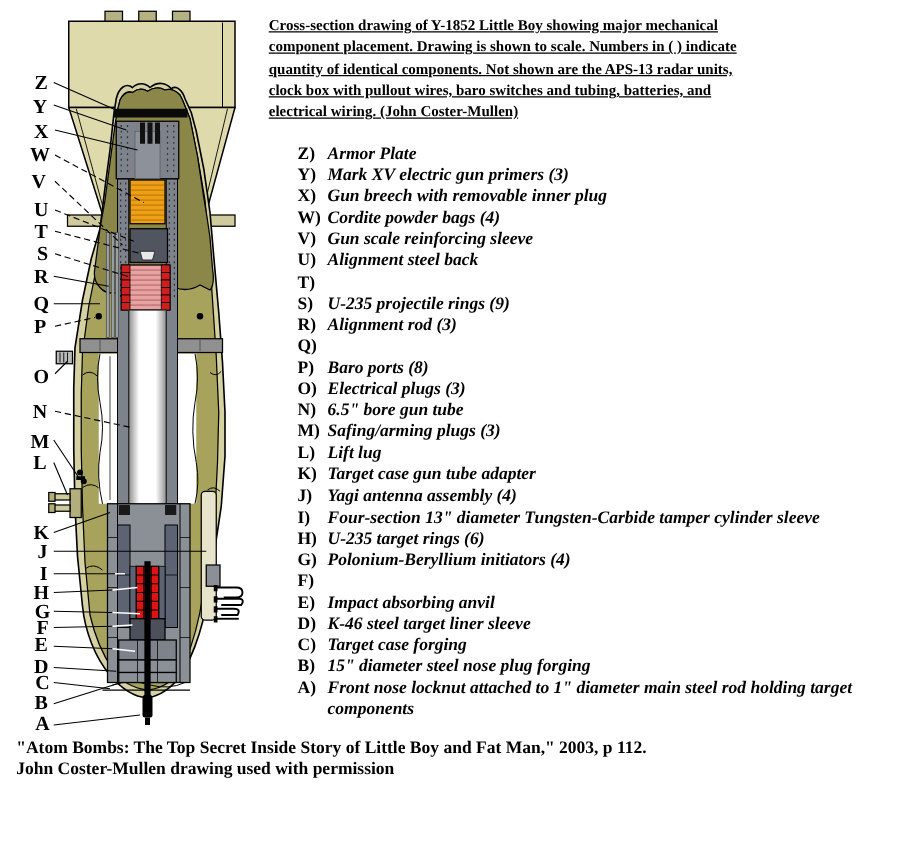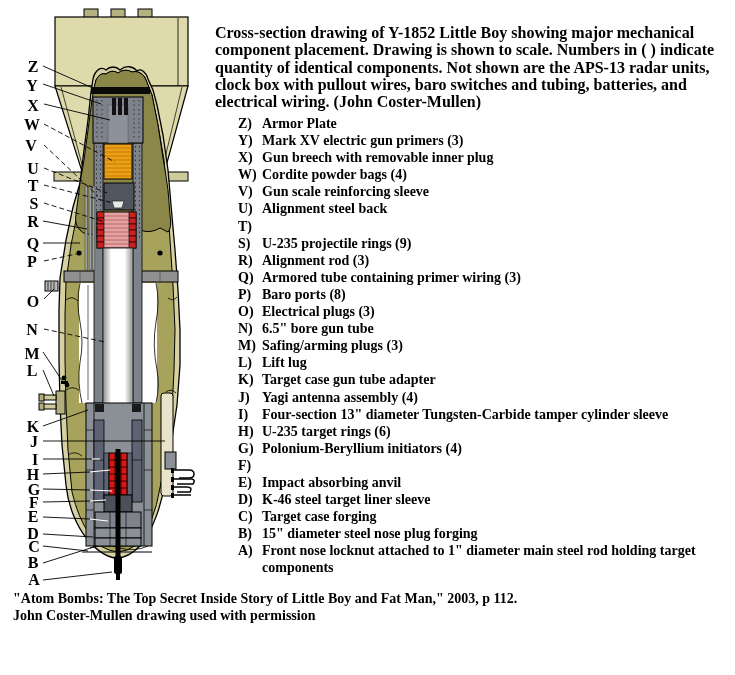--- a/index.html
+++ b/index.html
@@ -1,25 +1,25 @@
 <!DOCTYPE html>
 <html><head>
 <meta charset="utf-8">
 <style>
   html,body{margin:0;padding:0;background:#ffffff;}
   #stage{position:relative;width:735px;height:675px;background:#fff;overflow:hidden;
          font-family:"Liberation Serif","DejaVu Serif",serif;color:#000;}
   #diagram-svg{position:absolute;left:0;top:0;}
-  .caption{position:absolute;left:215px;top:24px;width:520px;
-           font-size:16px;line-height:17.3px;font-weight:bold;white-space:pre-line;}
+  .caption{position:absolute;left:215px;top:12px;width:520px;
+           font-size:12px;line-height:17.3px;font-weight:bold;white-space:pre-line;text-decoration:underline;}
   .complist{position:absolute;left:238px;top:115px;width:497px;}
   .complist .row{display:flex;align-items:flex-start;min-height:17.1px;
                  font-size:14px;line-height:17.1px;font-weight:bold;}
   .complist .key{width:24px;flex:0 0 24px;}
-  .complist .lbl{max-width:470px;}
+  .complist .lbl{max-width:470px;font-style:italic;}
   .footer{position:absolute;left:13px;top:590px;width:700px;
           font-size:14px;line-height:17.3px;font-weight:bold;white-space:pre-line;}
   .dletter{position:absolute;transform:translate(-50%,-50%);
            font-size:16px;font-weight:bold;line-height:16px;}
 </style>
 </head>
 <body>
 
 <div id="stage">
 
@@ -353,21 +353,20 @@
       <div class="row">
         <span class="key">S)</span>
         <span class="lbl">U-235 projectile rings (9)</span>
       </div>
       <div class="row">
         <span class="key">R)</span>
         <span class="lbl">Alignment rod (3)</span>
       </div>
       <div class="row">
         <span class="key">Q)</span>
-        <span class="lbl">Armored tube containing primer wiring (3)</span>
       </div>
       <div class="row">
         <span class="key">P)</span>
         <span class="lbl">Baro ports (8)</span>
       </div>
       <div class="row">
         <span class="key">O)</span>
         <span class="lbl">Electrical plugs (3)</span>
       </div>
       <div class="row">

